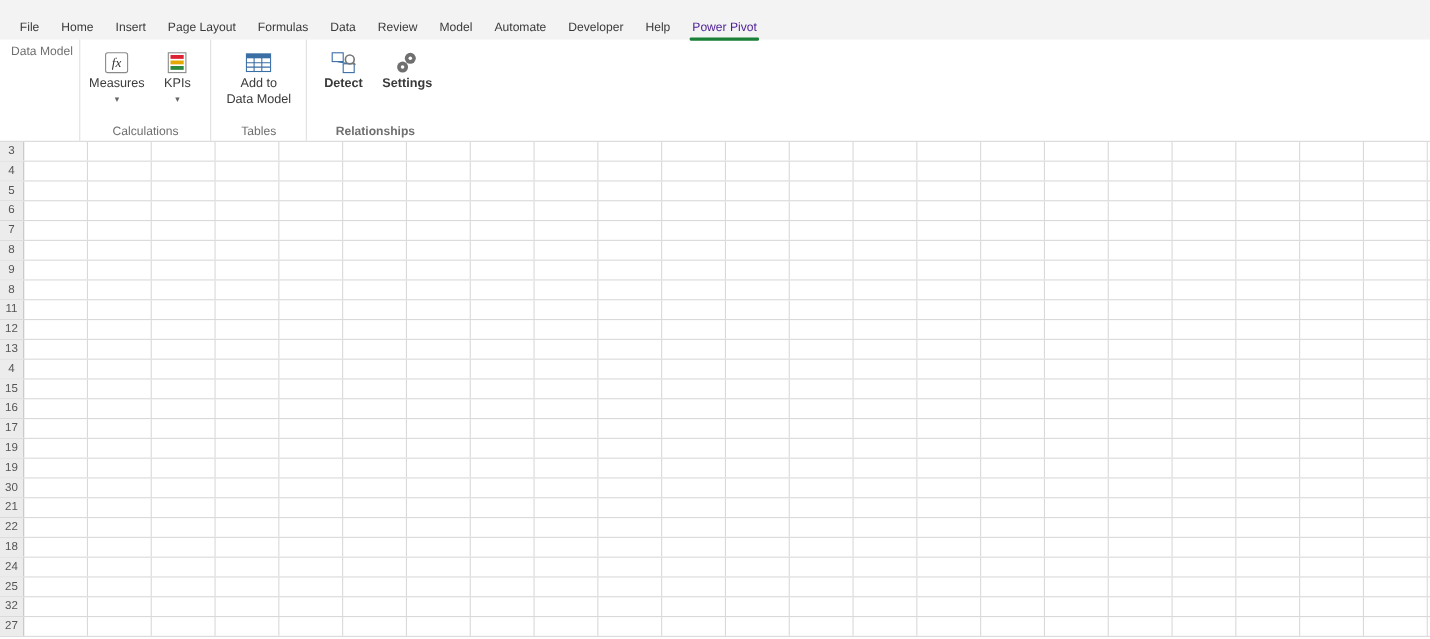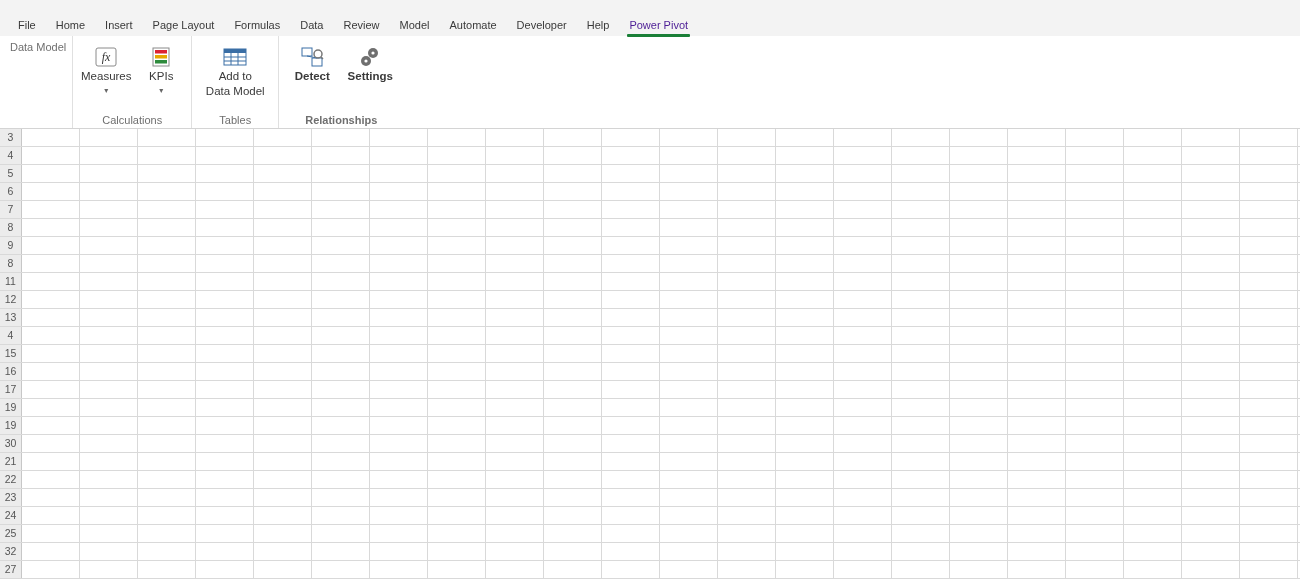--- a/index.html
+++ b/index.html
@@ -742,21 +742,21 @@
       <div class="cell"></div>
       <div class="cell"></div>
       <div class="cell"></div>
       <div class="cell"></div>
       <div class="cell"></div>
       <div class="cell"></div>
       <div class="cell"></div>
       <div class="cell"></div>
     </div>
     <div class="row">
-      <div class="rowhdr">23</div>
+      <div class="rowhdr">18</div>
       <div class="cell"></div>
       <div class="cell"></div>
       <div class="cell"></div>
       <div class="cell"></div>
       <div class="cell"></div>
       <div class="cell"></div>
       <div class="cell"></div>
       <div class="cell"></div>
       <div class="cell"></div>
       <div class="cell"></div>

